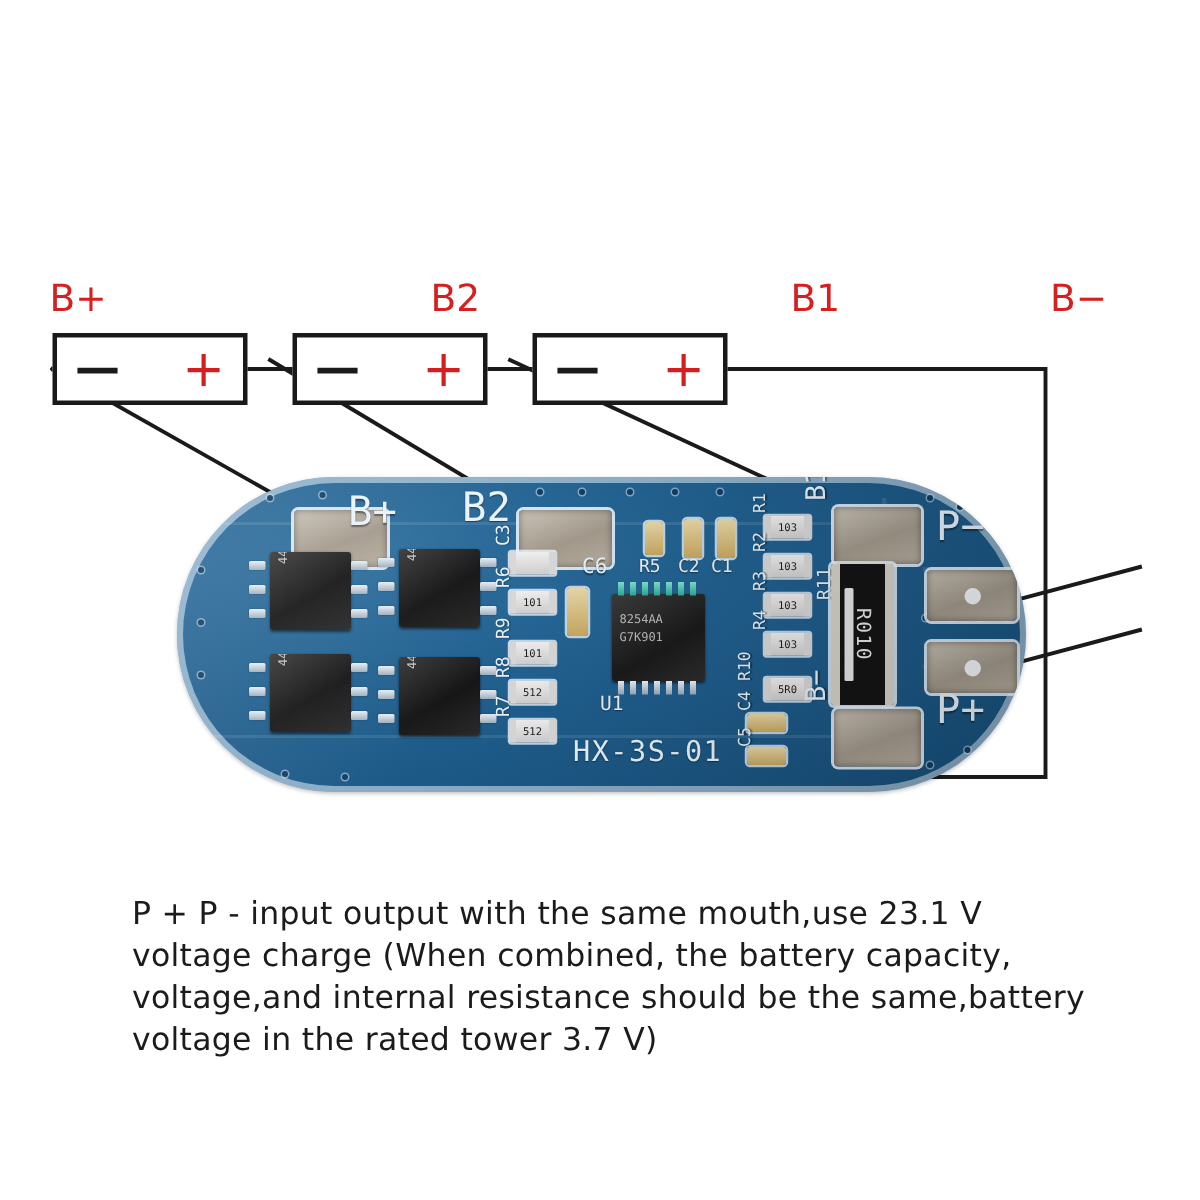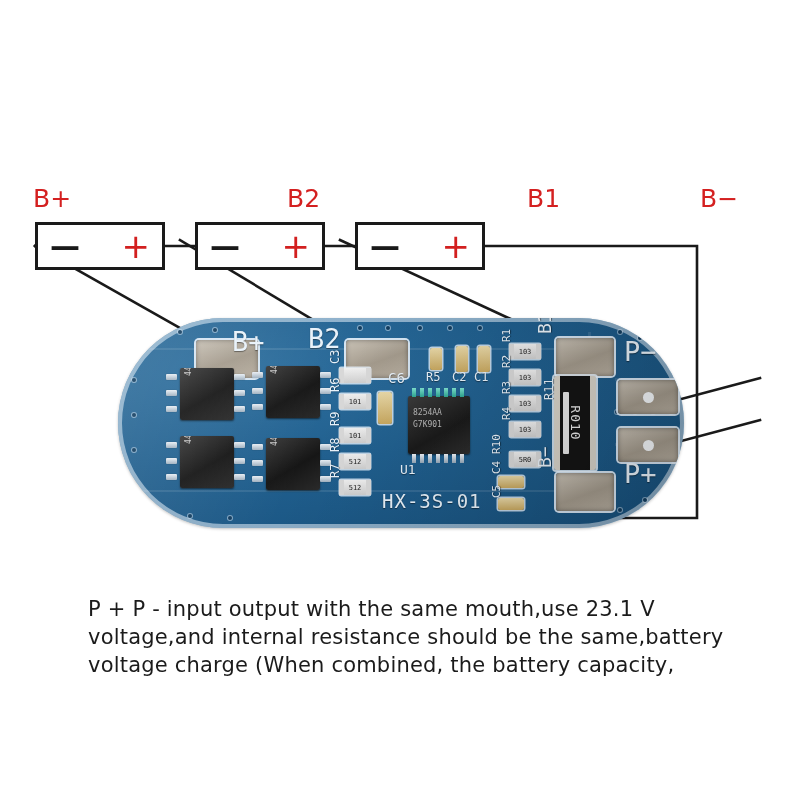--- a/index.html
+++ b/index.html
@@ -347,17 +347,18 @@
       <div class="silk" style="left:372px;top:136px;font-size:11px;transform:rotate(-90deg);transform-origin:left top">R10</div>
       <div class="silk" style="left:424px;top:82px;font-size:12px;transform:rotate(-90deg);transform-origin:left top">R11</div>
       <div class="silk" style="left:372px;top:156px;font-size:11px;transform:rotate(-90deg);transform-origin:left top">C4</div>
       <div class="silk" style="left:372px;top:180px;font-size:11px;transform:rotate(-90deg);transform-origin:left top">C5</div>
 
     </div>
   </div>
 
   <div id="caption">
     <div>P + P - input output with the same mouth,use 23.1 V</div>
+    <div>voltage charge (When combined, the battery capacity,</div>
     <div>voltage,and internal resistance should be the same,battery</div>
-    <div>voltage charge (When combined, the battery capacity,</div>
+    <div>voltage in the rated tower 3.7 V)</div>
   </div>
 
 </div>
 
 </body></html>

